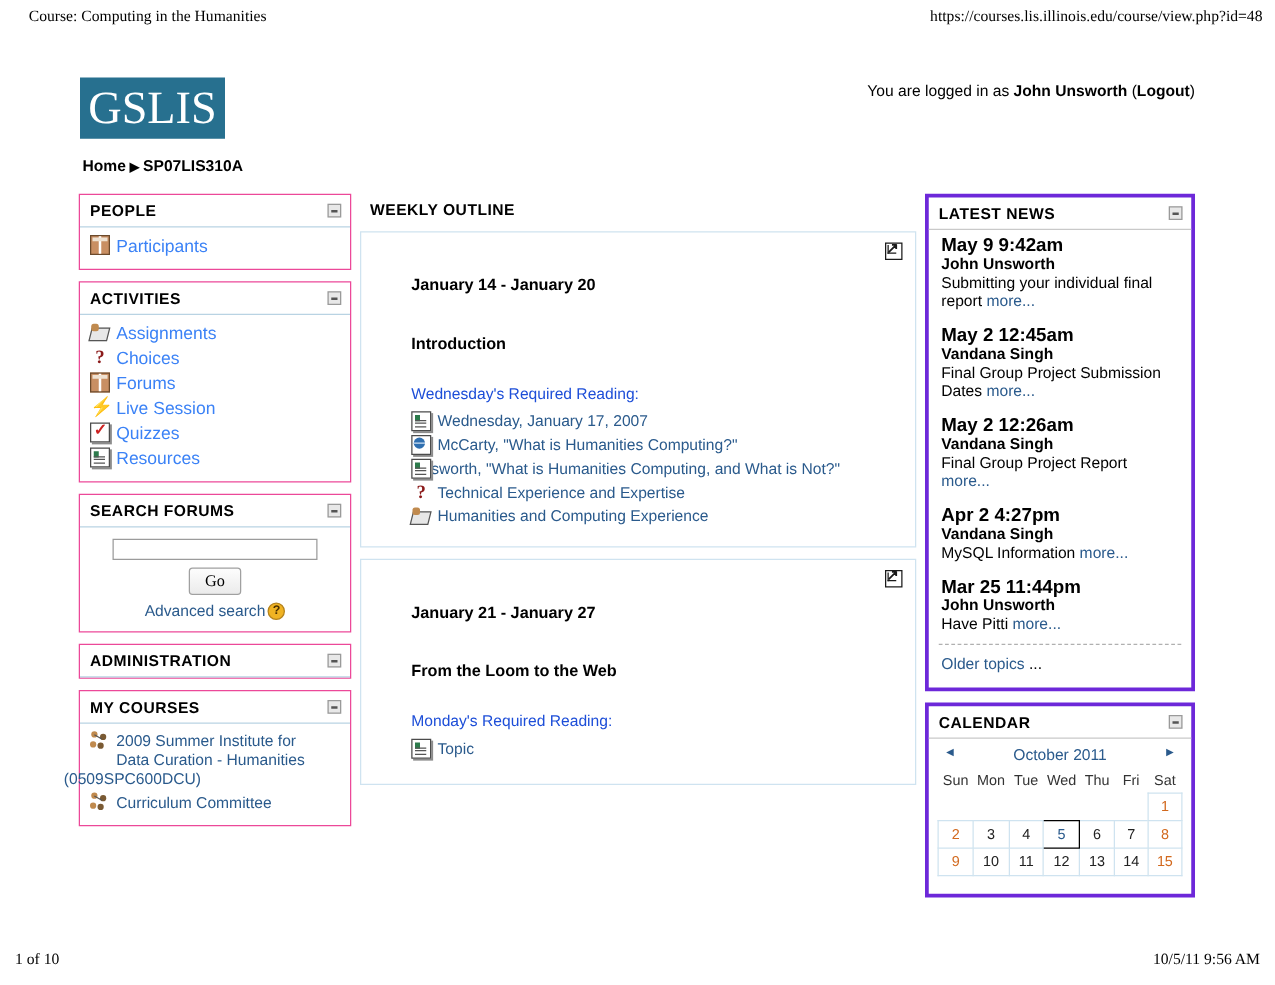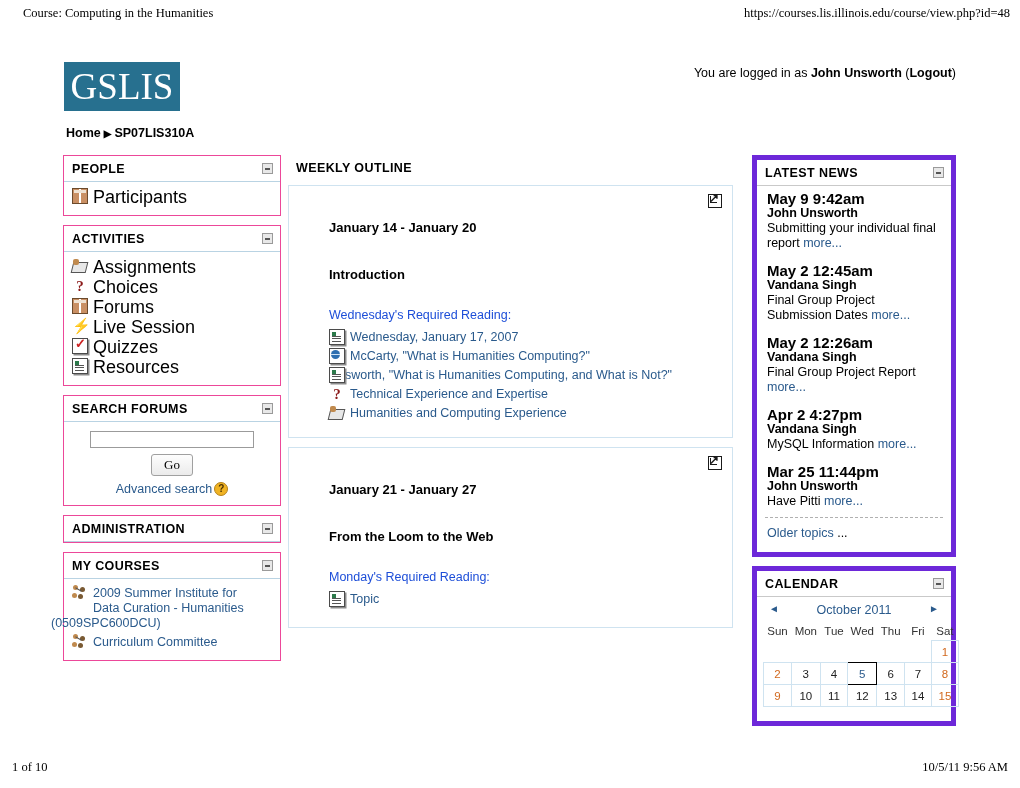--- a/index.html
+++ b/index.html
@@ -139,22 +139,22 @@
     background: #555;
   }
 
   .blk-item {
     display: block;
     padding: 2px 0 2px 2px;
     white-space: nowrap;
     line-height: 15px;
   }
   .blk-item .lbl {
-    color: #000000;
-    font-size: 18px;
+    color: #3b82f6;
+    font-size: 14px;
     vertical-align: middle;
     text-align: right;
   }
 
   
   .ic {
     display: inline-block;
     width: 16px;
     height: 16px;
     vertical-align: middle;
@@ -535,22 +535,21 @@
     font-size: 12.5px;
     color: #2a5a8c;
     line-height: 17px;
   }
   .week-link .ic { float: left; margin-top: 1px; }
   .week-link .txt { display: block; margin-left: 21px; }
   .week-link.nowrap .txt { white-space: nowrap; }
 
   
   .block-news {
-    border: 5px solid #6d28d9;
-    margin-left: 12px;
+    border: 3px solid #6d28d9;
   }
   .block-news .block-head { border-bottom: 1px solid #c9c9c9; }
 
   .news-item { padding: 0 4px 12px 4px; }
   .news-date {
     font-size: 15px;
     font-weight: bold;
     color: #000;
     line-height: 15px;
   }

